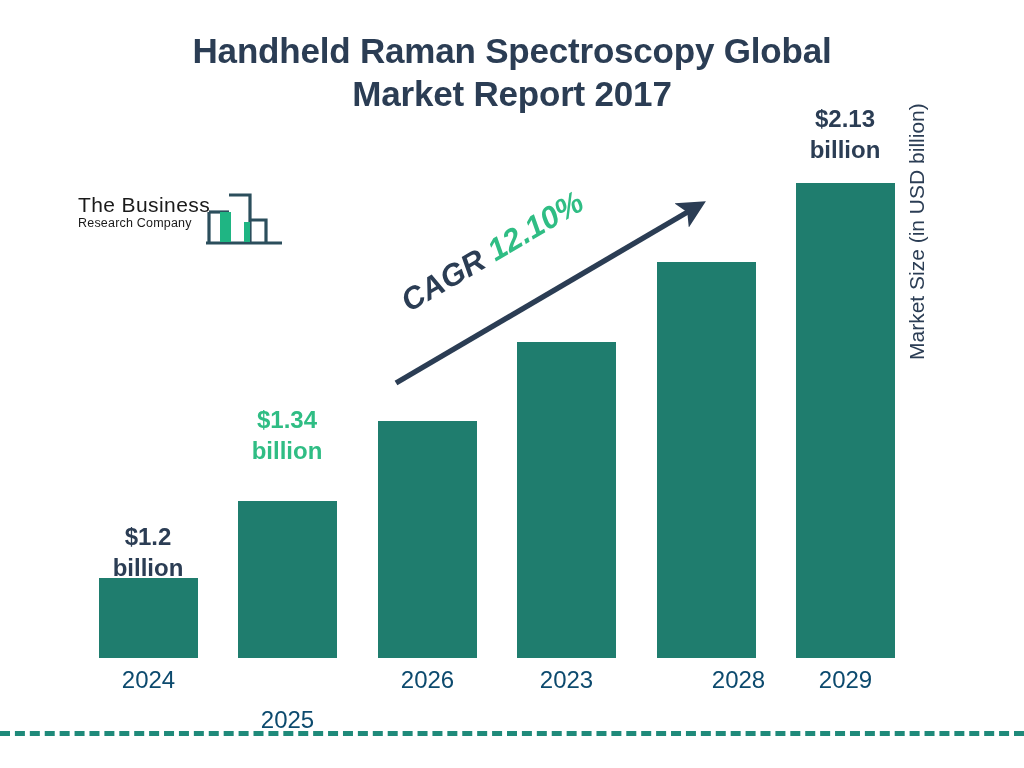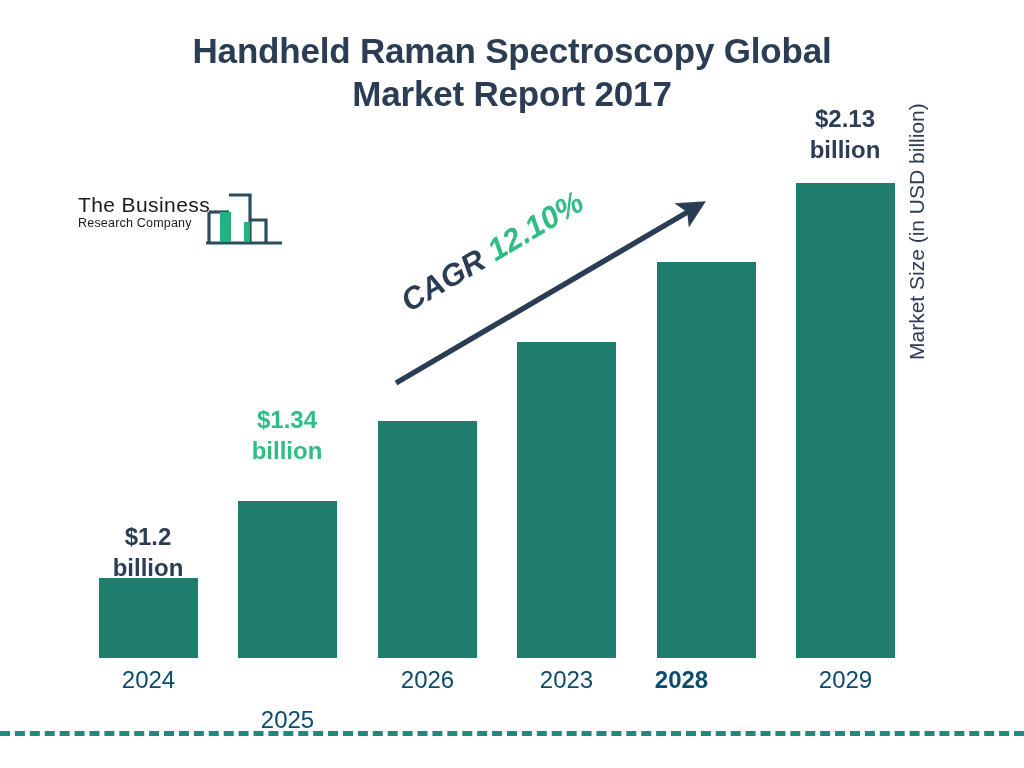--- a/index.html
+++ b/index.html
@@ -205,20 +205,20 @@
   </svg>
 
   <div id="cagr-annotation">
     <span id="cagr-label">CAGR</span><span id="cagr-value">12.10%</span>
   </div>
 
   <div class="cat-label" style="left:99px;">2024</div>
   <div class="cat-label" style="left:238px;margin-top:40px;">2025</div>
   <div class="cat-label" style="left:378px;">2026</div>
   <div class="cat-label" style="left:517px;">2023</div>
-  <div class="cat-label" style="left:632px;font-weight:bold;">2028</div>
+  <div class="cat-label" style="left:689px;">2028</div>
   <div class="cat-label" style="left:796px;">2029</div>
 
   <div id="y-axis-title">Market Size (in USD billion)</div>
 
   <div id="footer-rule"></div>
 
 </div>
 
 </body></html>

